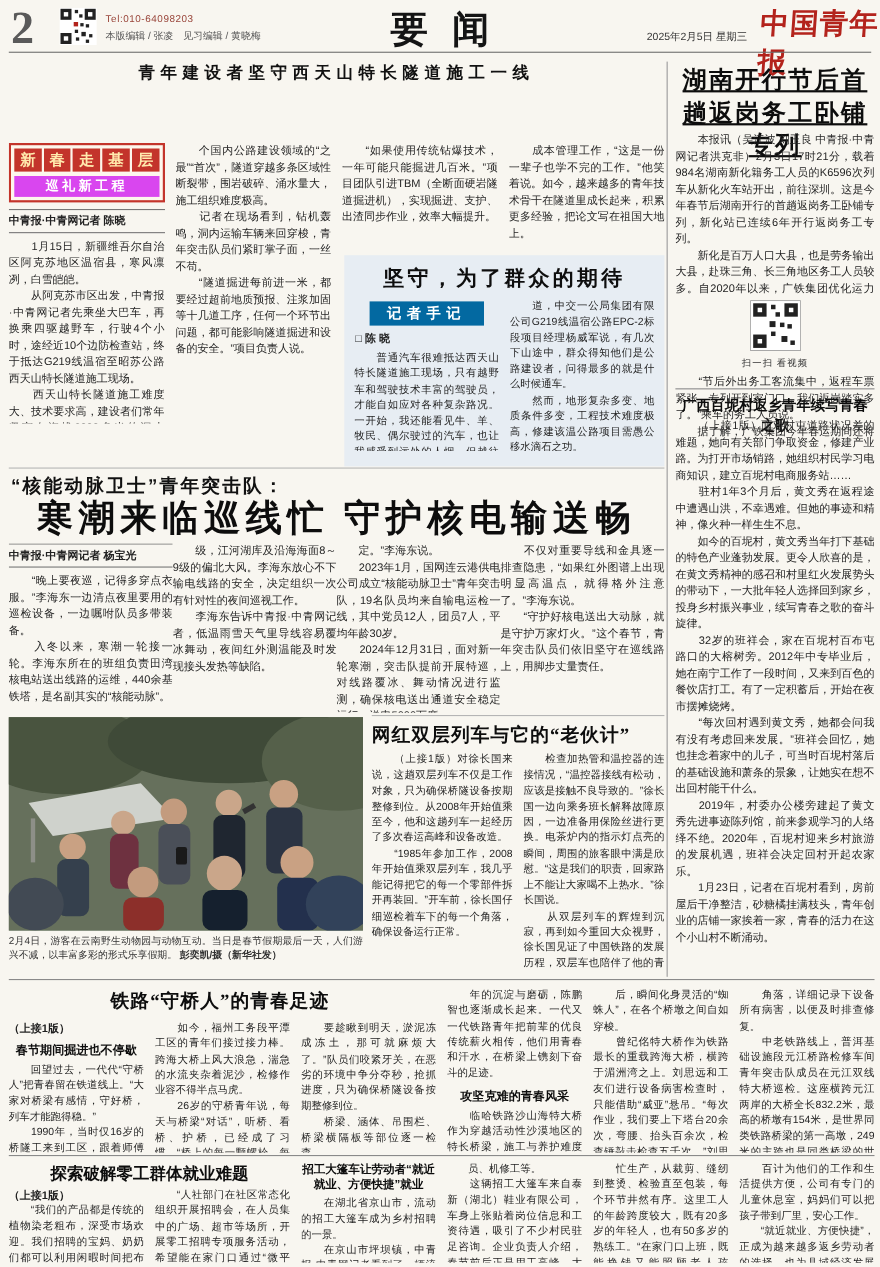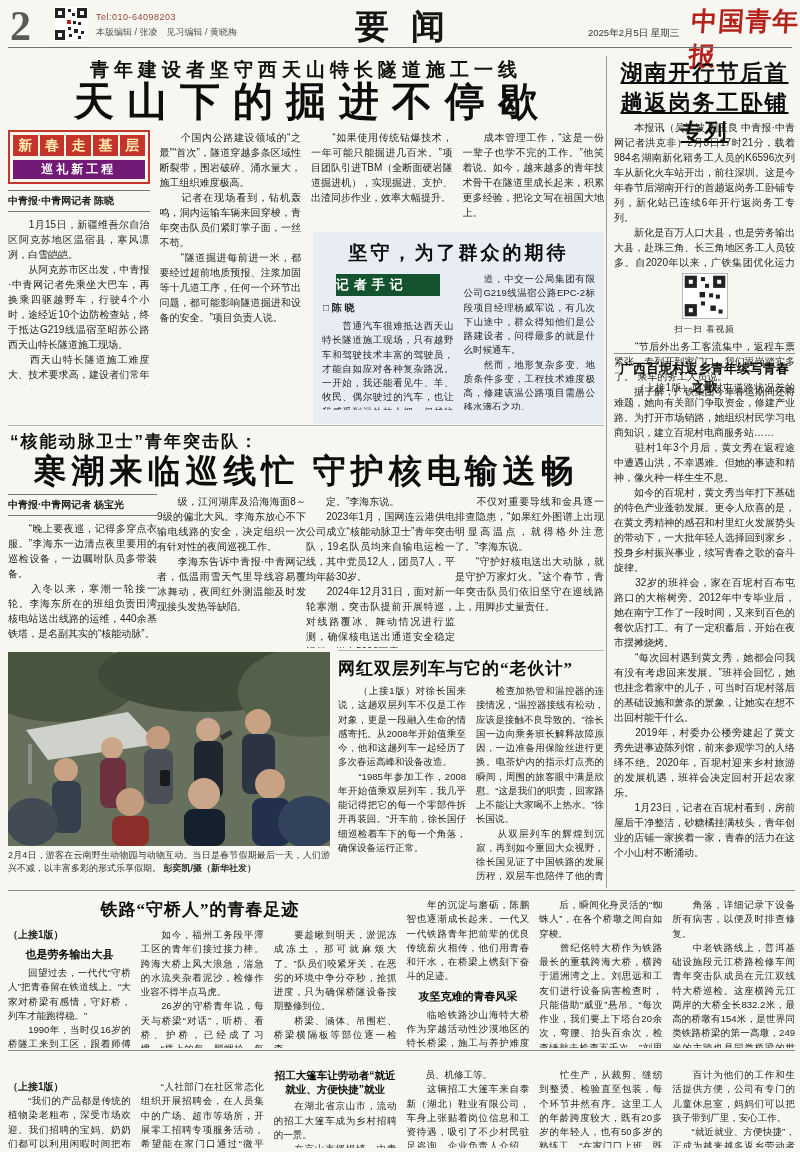--- a/index.html
+++ b/index.html
@@ -12,35 +12,35 @@
   .hrule{position:absolute;height:1px;background:#8a8a8a;}
   .vrule{position:absolute;width:1px;background:#9a9a9a;}
   
   .pagenum{left:10px;top:2px;font-size:42px;font-weight:bold;color:#5a5a5a;}
   .tel{left:96px;top:12px;font-size:9px;color:#99453a;letter-spacing:.5px;}
   .editors{left:96px;top:26px;font-size:9px;color:#555;}
   .section-title{left:0;top:4px;width:800px;text-align:center;font-size:34px;font-weight:900;letter-spacing:22px;text-indent:22px;color:#141414;}
   .pdate{left:588px;top:27px;font-size:9.5px;color:#333;}
   .masthead{left:690px;top:4px;font-size:26px;font-weight:900;color:#b3231c;letter-spacing:1px;transform:skewX(-4deg);}
   
-  .kicker{left:8px;top:57px;width:596px;text-align:center;font-size:19px;font-weight:600;letter-spacing:5px;color:#111;}
+  .kicker{left:8px;top:57px;width:596px;text-align:center;font-size:15px;font-weight:600;letter-spacing:5px;color:#111;}
   .headline-main{left:8px;top:74px;width:596px;text-align:center;font-size:40px;font-weight:900;letter-spacing:13px;text-indent:13px;color:#0d0d0d;}
   .main-cols{left:8px;top:130px;width:596px;height:294px;display:flex;gap:10px;}
   .main-cols .col{flex:1;overflow:hidden;}
   .badge-frame{border:2px solid #c3342b;padding:3px;background:#fdf6ec;}
   .badge-row{display:flex;gap:2px;}
   .badge-row span{flex:1;background:#c3342b;color:#ffe9ad;font-weight:900;font-size:14px;text-align:center;line-height:21px;}
-  .sub-badge{margin-top:4px;background:#701a75;color:#fff;font-size:12px;font-weight:bold;text-align:center;line-height:19px;letter-spacing:3px;}
+  .sub-badge{margin-top:4px;background:#d946ef;color:#fff;font-size:12px;font-weight:bold;text-align:center;line-height:19px;letter-spacing:3px;}
   .byline{border-top:1px solid #777;border-bottom:1px solid #777;padding:3px 0;margin:6px 0 5px 0;font-size:10px;font-weight:bold;color:#222;}
   
   .note-box{left:313px;top:232px;width:291px;height:192px;background:#e7edf3;padding:8px 9px;box-sizing:border-box;}
   .note-title{text-align:center;font-size:19px;font-weight:900;letter-spacing:3px;color:#0e0e0e;}
   .note-cols{display:flex;gap:10px;margin-top:6px;height:138px;overflow:hidden;}
   .note-cols .col{flex:1;overflow:hidden;}
-  .note-badge{width:104px;margin:2px auto 5px auto;background:#14532d;color:#fff;font-size:13px;font-weight:bold;line-height:22px;letter-spacing:5px;}
+  .note-badge{width:104px;margin:2px auto 5px auto;background:#0369a1;color:#fff;font-size:13px;font-weight:bold;text-align:center;line-height:22px;letter-spacing:5px;}
   .note-author{font-size:10px;font-weight:bold;margin:2px 0 4px 1px;}
   
   .hunan-headline{left:614px;top:58px;width:181px;text-align:center;font-size:22px;font-weight:900;line-height:1.35;letter-spacing:2px;color:#0d0d0d;text-decoration:underline;}
   .hunan-body{left:614px;top:120px;width:181px;height:228px;}
   .qr-video{text-align:center;margin:3px 0;}
   .qr-video .cap{font-size:8.5px;color:#333;margin-top:1px;letter-spacing:1px;}
   .gx-headline{left:614px;top:360px;width:181px;text-align:center;font-size:13px;font-weight:900;color:#0d0d0d;}
   .gx-body{left:614px;top:380px;width:181px;height:506px;}
   
   .kicker2{left:10px;top:430px;width:596px;font-size:17px;font-weight:bold;letter-spacing:2px;color:#111;}
@@ -56,21 +56,21 @@
   
   .tl-headline{left:7px;top:898px;width:386px;text-align:center;font-size:17px;font-weight:900;letter-spacing:1px;color:#0d0d0d;}
   .row1{left:8px;top:898px;width:787px;height:150px;display:flex;gap:10px;}
   .row1 .col{flex:1;overflow:hidden;}
   .row1 .pushdown{margin-top:30px;}
   .subhead{font-size:11px;font-weight:900;text-align:center;margin:5px 0 4px 0;color:#0d0d0d;}
   .cont{font-size:10px;font-weight:bold;}
   
   .jobs-headline{left:8px;top:1058px;width:256px;text-align:center;font-size:15px;font-weight:900;color:#0d0d0d;}
   .row2{left:8px;top:1056px;width:787px;height:92px;display:flex;gap:10px;}
-  .row2 .col{flex:1;overflow:hidden;margin-top:12px;}
+  .row2 .col{flex:1;overflow:hidden;}
   .row2 .pushdown{margin-top:24px;}
   .crosshead{font-size:10.5px;font-weight:900;text-align:center;line-height:1.35;margin-bottom:3px;color:#0d0d0d;}
 </style>
 </head>
 <body>
 
 <div class="page">
 
   <div class="abs pagenum serif">2</div>
   <div class="abs" style="left:54px;top:7px;">
@@ -95,21 +95,20 @@
     </svg>
   </div>
   <div class="abs tel">Tel:010-64098203</div>
   <div class="abs editors">本版编辑 / 张凌　见习编辑 / 黄晓梅</div>
   <div class="abs section-title serif">要闻</div>
   <div class="abs pdate">2025年2月5日 星期三</div>
   <div class="abs masthead serif">中国青年报</div>
   <div class="hrule" style="left:8px;top:47px;width:784px;background:#6f6f6f;"></div>
 
   <div class="abs kicker">青年建设者坚守西天山特长隧道施工一线</div>
-  <div class="abs headline-main serif">天山下的掘进不停歇</div>
 
   <div class="abs main-cols">
     <div class="col">
       <div class="badge-frame">
         <div class="badge-row">
           <span>新</span>
           <span>春</span>
           <span>走</span>
           <span>基</span>
           <span>层</span>
@@ -231,31 +230,31 @@
     </svg>
   </div>
   <div class="abs caption">
     <span>2月4日，游客在云南野生动物园与动物互动。当日是春节假期最后一天，人们游兴不减，以丰富多彩的形式乐享假期。</span>
     <span style="font-weight:bold;">彭奕凯/摄（新华社发）</span>
   </div>
 
   <div class="hrule" style="left:338px;top:650px;width:266px;background:#b5b5b5;"></div>
   <div class="abs wh-headline serif">网红双层列车与它的“老伙计”</div>
   <div class="abs wh-cols">
-    <div class="col t9">　　（上接1版）对徐长国来说，这趟双层列车不仅是工作对象，更是一段融入生命的情感寄托。从2008年开始值乘至今，他和这趟列车一起经历了多次春运高峰和设备改造。
+    <div class="col t9">　　（上接1版）对徐长国来说，这趟双层列车不仅是工作对象，只为确保桥隧设备按期整修到位。从2008年开始值乘至今，他和这趟列车一起经历了多次春运高峰和设备改造。
 　　“1985年参加工作，2008年开始值乘双层列车，我几乎能记得把它的每一个零部件拆开再装回。”开车前，徐长国仔细巡检着车下的每一个角落，确保设备运行正常。</div>
     <div class="col t9">　　检查加热管和温控器的连接情况，“温控器接线有松动，应该是接触不良导致的。”徐长国一边向乘务班长解释故障原因，一边准备用保险丝进行更换。电茶炉内的指示灯点亮的瞬间，周围的旅客眼中满是欣慰。“这是我们的职责，回家路上不能让大家喝不上热水。”徐长国说。
 　　从双层列车的辉煌到沉寂，再到如今重回大众视野，徐长国见证了中国铁路的发展历程，双层车也陪伴了他的青春岁月。</div>
   </div>
 
   <div class="hrule" style="left:8px;top:890px;width:787px;"></div>
   <div class="abs row1">
     <div class="col pushdown">
       <div class="cont">（上接1版）</div>
-      <div class="subhead">也是劳务输出大县</div>
+      <div class="subhead">春节期间掘进也不停歇</div>
       <div class="t9">　　回望过去，一代代“守桥人”把青春留在铁道线上。“大家对桥梁有感情，守好桥，列车才能跑得稳。”
 　　1990年，当时仅16岁的桥隧工来到工区，跟着师傅爬上爬下检查桥梁，一干就是30多年。</div>
     </div>
     <div class="col pushdown t9">　　如今，福州工务段平潭工区的青年们接过接力棒。跨海大桥上风大浪急，湍急的水流夹杂着泥沙，检修作业容不得半点马虎。
 　　26岁的守桥青年说，每天与桥梁“对话”，听桥、看桥、护桥，已经成了习惯。“桥上的每一颗螺栓、每一道焊缝，都连着行车安全。”</div>
     <div class="col pushdown t9">　　要趁瞅到明天，淤泥冻成冻土，那可就麻烦大了。”队员们咬紧牙关，在恶劣的环境中争分夺秒，抢抓进度，只为确保桥隧设备按期整修到位。
 　　桥梁、涵体、吊围栏、桥梁横隔板等部位逐一检查。
 　　2011年，陈鹏智退伍转业到怀化工务段，成为梁师傅的徒弟，经过几</div>
     <div class="col">
       <div class="t9">　　年的沉淀与磨砺，陈鹏智也逐渐成长起来。一代又一代铁路青年把前辈的优良传统薪火相传，他们用青春和汗水，在桥梁上镌刻下奋斗的足迹。</div>
@@ -284,14 +283,15 @@
       <div class="crosshead">招工大篷车让劳动者“就近就业、方便快捷”就业</div>
       <div class="t9">　　在湖北省京山市，流动的招工大篷车成为乡村招聘的一景。
 　　在京山市坪坝镇，中青报·中青网记者看到了一辆流动的招工大篷车，招聘的职位包括车位工200人，以及裁床师傅、备料</div>
     </div>
     <div class="col t9">　　员、机修工等。
 　　这辆招工大篷车来自泰新（湖北）鞋业有限公司，车身上张贴着岗位信息和工资待遇，吸引了不少村民驻足咨询。企业负责人介绍，春节前后正是用工高峰，大篷车开进乡镇，方便村民在家门口找工作。</div>
     <div class="col t9">　　忙生产，从裁剪、缝纫到整烫、检验直至包装，每个环节井然有序。这里工人的年龄跨度较大，既有20多岁的年轻人，也有50多岁的熟练工。“在家门口上班，既能挣钱又能照顾老人孩子。”一名工人说。</div>
     <div class="col t9">　　百计为他们的工作和生活提供方便，公司有专门的儿童休息室，妈妈们可以把孩子带到厂里，安心工作。
 　　“就近就业、方便快捷”，正成为越来越多返乡劳动者的选择，也为县域经济发展注入了新的活力。</div>
   </div>
+  <div class="abs jobs-headline serif">探索破解零工群体就业难题</div>
 
 </div>
 
 </body></html>

